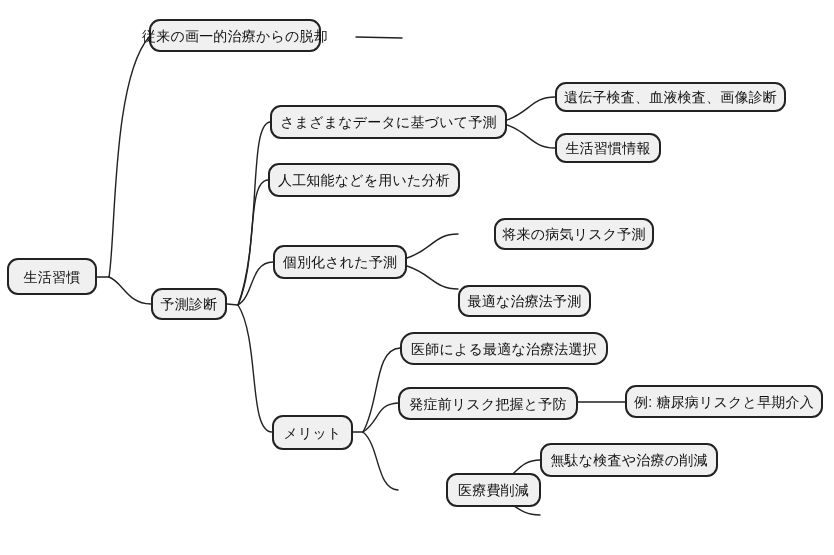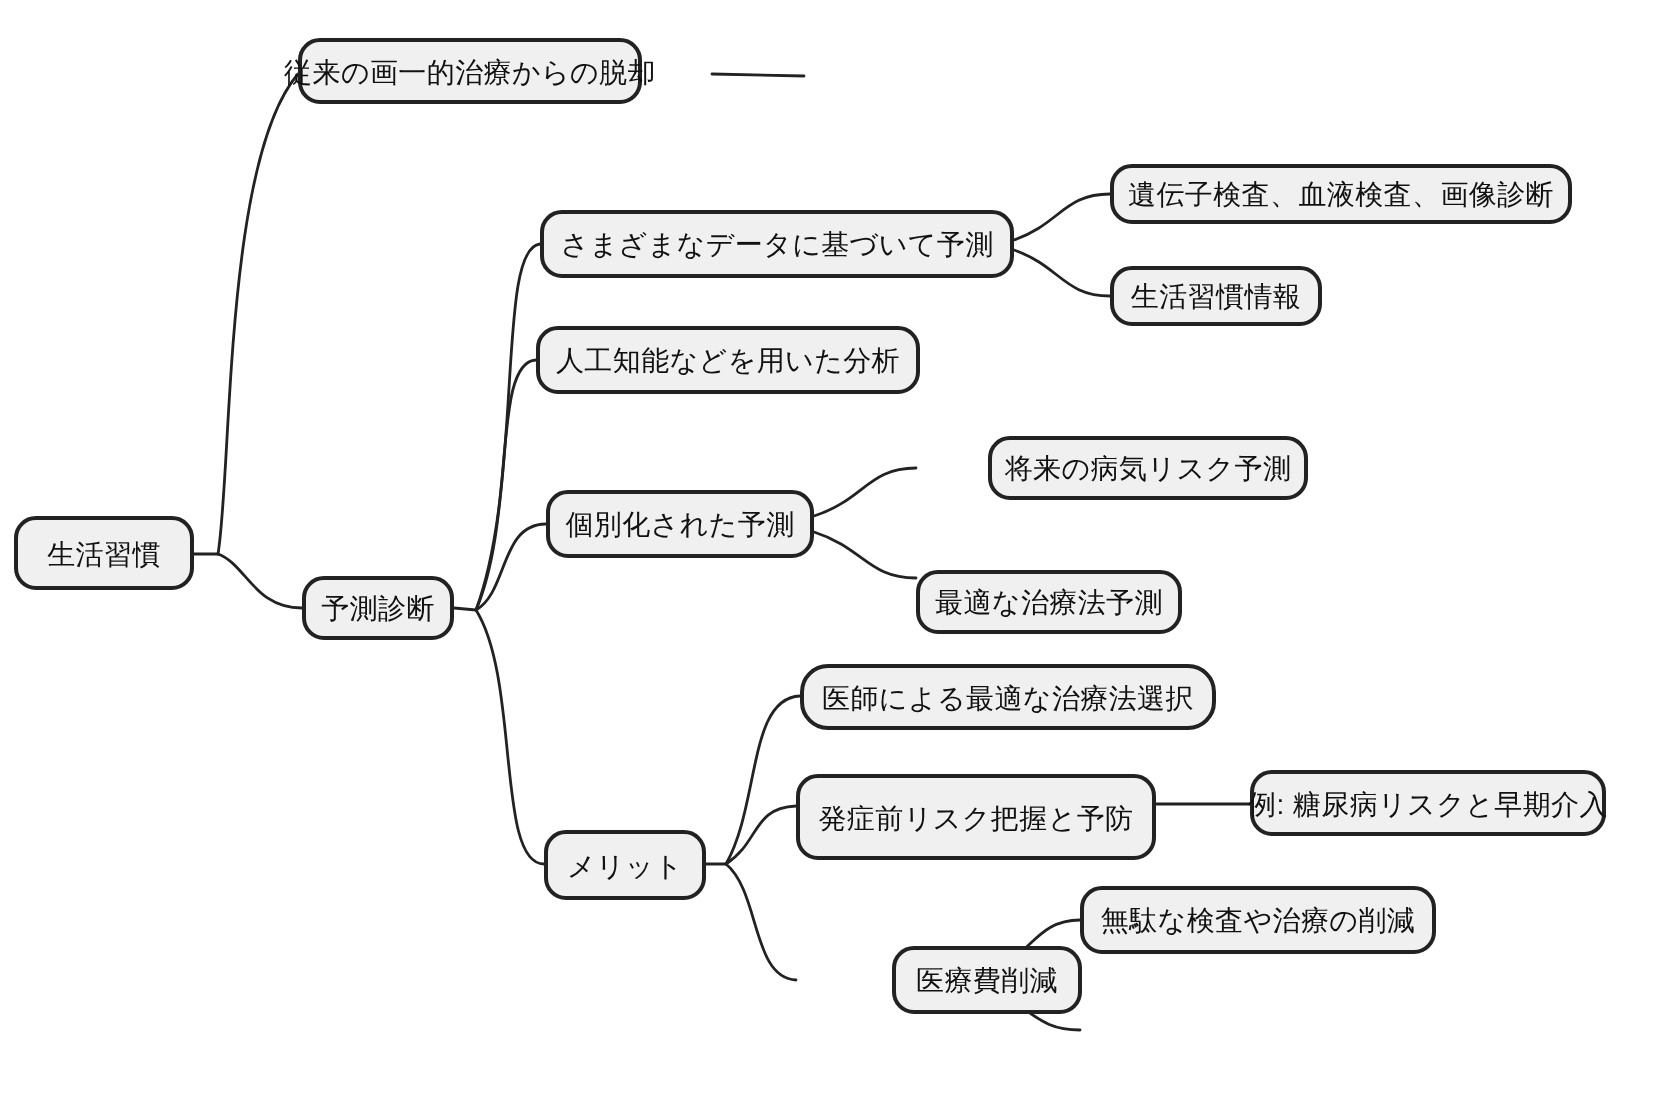--- a/index.html
+++ b/index.html
@@ -97,22 +97,22 @@
   <div class="node" style="left:273px; top:245px; width:134px; height:34px;">個別化された予測</div>
 
   <div class="node" style="left:458px; top:218px; width:160px; height:32px;margin-left:36px;">将来の病気リスク予測</div>
 
   <div class="node" style="left:458px; top:273px; width:133px; height:32px;margin-top:12px;">最適な治療法予測</div>
 
   <div class="node" style="left:272px; top:415px; width:81px; height:35px;">メリット</div>
 
   <div class="node" style="left:400px; top:332px; width:208px; height:33px;border-radius:14px;">医師による最適な治療法選択</div>
 
-  <div class="node" style="left:398px; top:387px; width:180px; height:43px;">発症前リスク把握と予防</div>
+  <div class="node" style="left:398px; top:387px; width:180px; height:33px;border-radius:12px;">発症前リスク把握と予防</div>
 
-  <div class="node" style="left:625px; top:385px; width:178px; height:33px;text-align:center;">例: 糖尿病リスクと早期介入</div>
+  <div class="node" style="left:625px; top:385px; width:198px; height:33px;text-align:center;">例: 糖尿病リスクと早期介入</div>
 
   <div class="node" style="left:398px; top:473px; width:95px; height:34px;margin-left:48px;">医療費削減</div>
 
   <div class="node" style="left:540px; top:443px; width:178px; height:34px;">無駄な検査や治療の削減</div>
 
 
 </div>
 
 </body></html>

